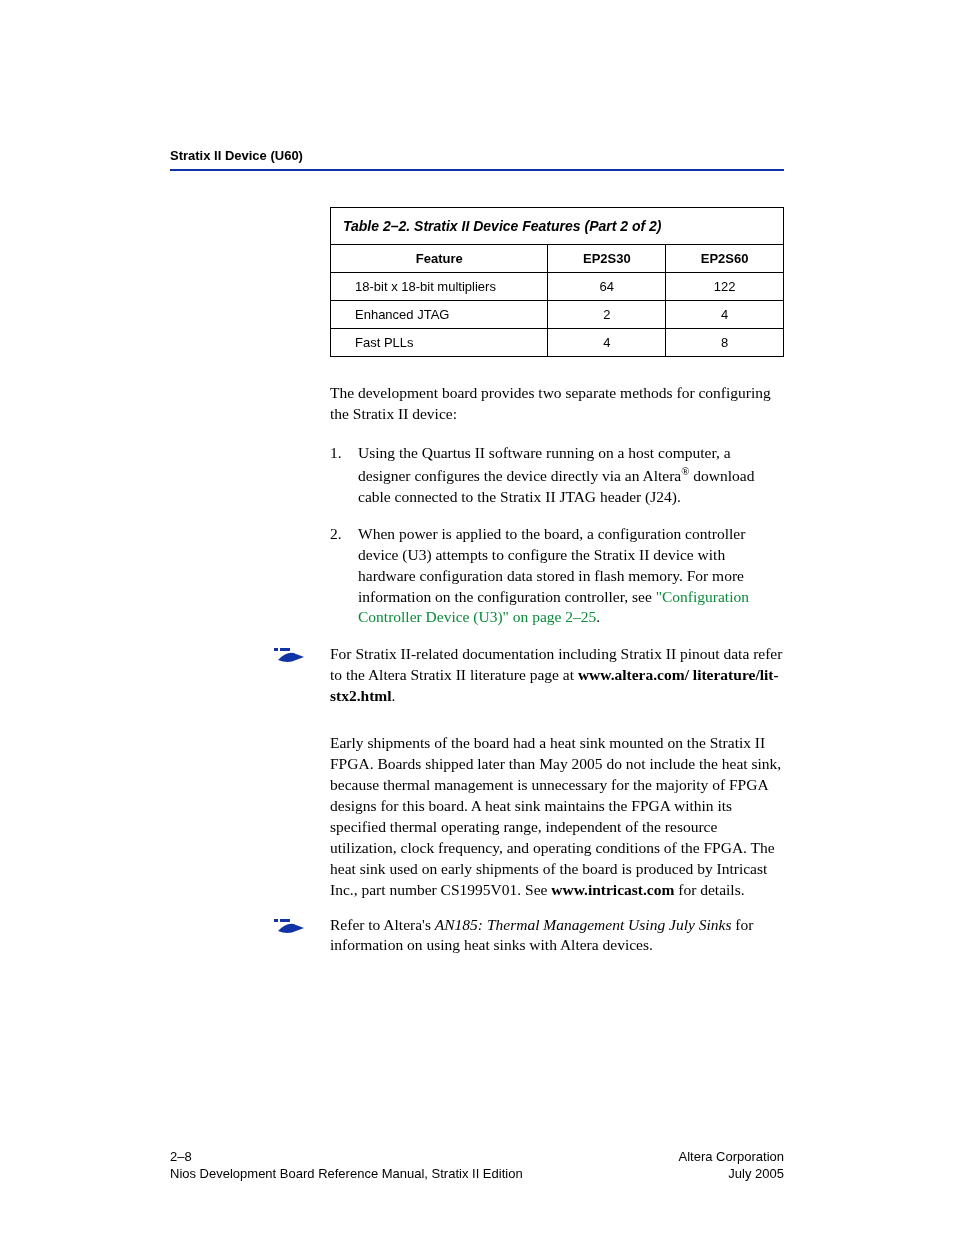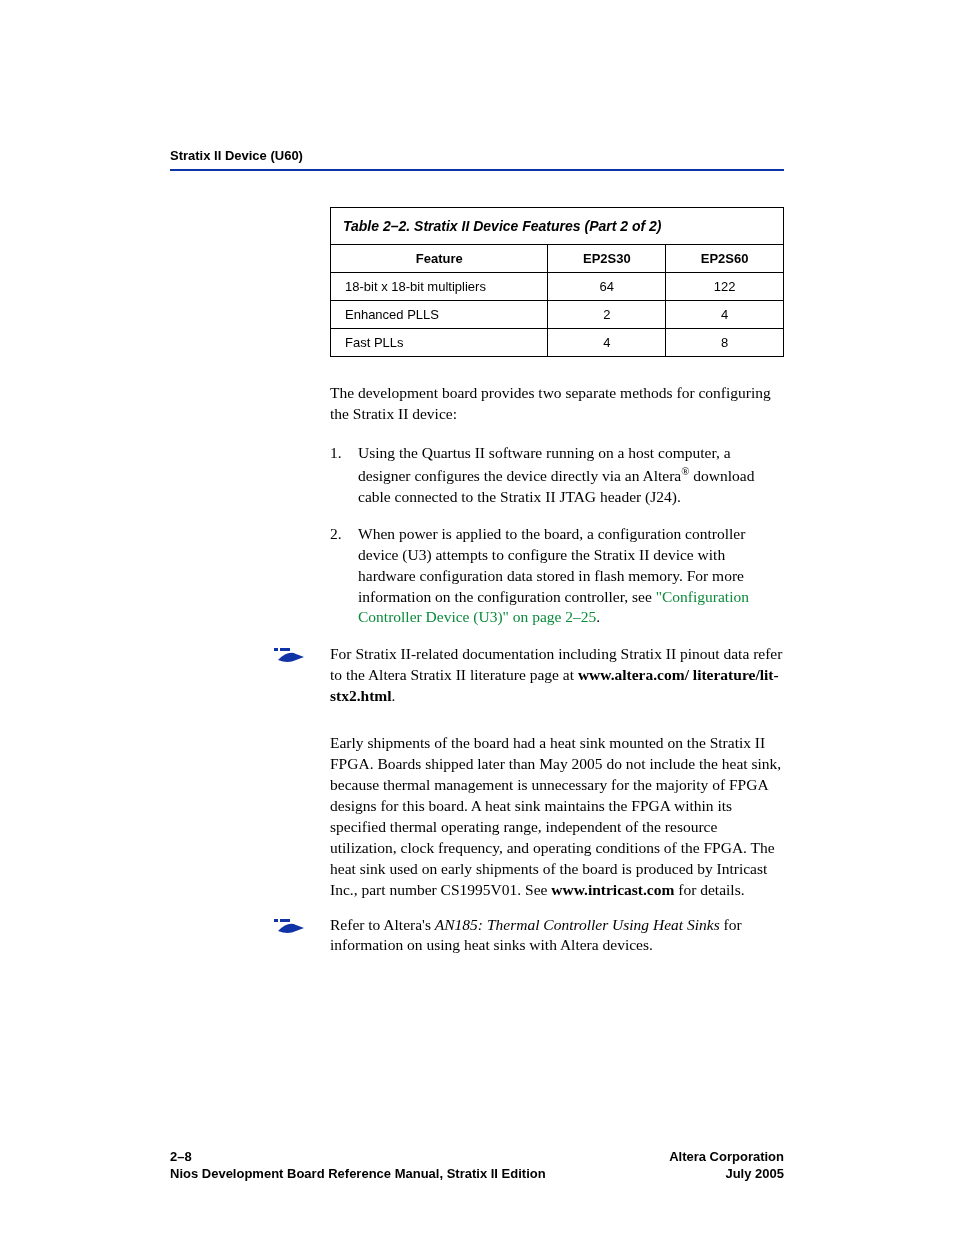--- a/index.html
+++ b/index.html
@@ -2,36 +2,36 @@
 <html><head>
 <meta charset="utf-8">
 <style>
   * { box-sizing: border-box; margin: 0; padding: 0; }
   html, body { width: 954px; height: 1235px; background: #fff; font-family: "Palatino Linotype", Palatino, Georgia, serif; color: #000; }
   .page { position: relative; width: 954px; height: 1235px; padding: 148px 170px 0 170px; }
   .running-head { font-family: Arial, Helvetica, sans-serif; font-size: 13px; font-weight: bold; color: #000; margin-bottom: 6px; }
   .hr { height: 2px; background: #1033a6; margin-bottom: 36px; }
   .content { margin-left: 160px; width: 454px; }
   table.feat { border-collapse: collapse; width: 100%; font-family: Arial, Helvetica, sans-serif; font-size: 13px; }
-  table.feat td, table.feat th { border: 1px solid #000; padding: 6px 14px; }
+  table.feat td, table.feat th { border: 1px solid #000; padding: 6px 24px; }
   table.feat .title { font-style: italic; font-weight: bold; font-size: 14px; padding: 10px 12px; }
   table.feat th { font-weight: bold; text-align: center; }
   table.feat td.num { text-align: center; }
   .para { font-size: 15.5px; line-height: 1.35; margin-top: 26px; text-align: left; }
   ol.steps { margin-top: 18px; padding-left: 0; list-style: none; }
   ol.steps li { font-size: 15.5px; line-height: 1.35; margin-bottom: 16px; display: flex; }
   ol.steps li .n { width: 28px; flex-shrink: 0; }
   ol.steps li .t { flex: 1; }
   .link { color: #0a8a3a; }
   .ref-row { position: relative; margin-top: 14px; }
   .ref-icon { position: absolute; left: -56px; top: 4px; }
   .ref-icon svg { width: 30px; height: 16px; }
   .bold { font-weight: bold; }
   .ital { font-style: italic; }
-  .footer { position: absolute; bottom: 52px; left: 170px; right: 170px; display: flex; justify-content: space-between; font-family: Arial, Helvetica, sans-serif; font-size: 13px; font-weight: bold; }
+  .footer { position: absolute; bottom: 52px; left: 170px; right: 170px; display: flex; justify-content: space-between; font-family: Arial, Helvetica, sans-serif; font-size: 13px; font-weight: normal; }
   .footer .left, .footer .right { line-height: 1.35; }
   .footer .right { text-align: right; }
   sup { font-size: 0.7em; }
 </style>
 </head>
 <body>
 
 <div class="page">
   <div class="running-head">Stratix II Device (U60)</div>
   <div class="hr"></div>
@@ -47,21 +47,21 @@
         <th style="width:48%">Feature</th>
         <th style="width:26%">EP2S30</th>
         <th style="width:26%">EP2S60</th>
       </tr>
       <tr>
         <td>18-bit x 18-bit multipliers</td>
         <td class="num">64</td>
         <td class="num">122</td>
       </tr>
       <tr>
-        <td>Enhanced PLLS</td>
+        <td>Enhanced JTAG</td>
         <td class="num">2</td>
         <td class="num">4</td>
       </tr>
       <tr>
         <td>Fast PLLs</td>
         <td class="num">4</td>
         <td class="num">8</td>
       </tr>
     </tbody>
       </table>
@@ -103,21 +103,21 @@
     <div class="para ref-row">
       <span class="ref-icon">
         <svg viewBox="0 0 30 16">
             <g fill="#1033a6">
               <rect x="0" y="0" width="4" height="3"></rect>
               <rect x="6" y="0" width="10" height="3"></rect>
               <path d="M4 12 Q 14 2 22 6 L30 9 L22 12 Q 14 16 4 12 Z"></path>
             </g>
           </svg>
       </span>
-      <span>Refer to Altera's </span><span class="ital">AN185: Thermal Controller Using Heat Sinks</span><span> for information on using heat sinks with Altera devices.</span>
+      <span>Refer to Altera's </span><span class="ital">AN185: Thermal Management Using July Sinks</span><span> for information on using heat sinks with Altera devices.</span>
     </div>
 
   </div>
 
   <div class="footer">
     <div class="left">
       <div>2–8</div>
       <div>Nios Development Board Reference Manual, Stratix II Edition</div>
     </div>
     <div class="right">

